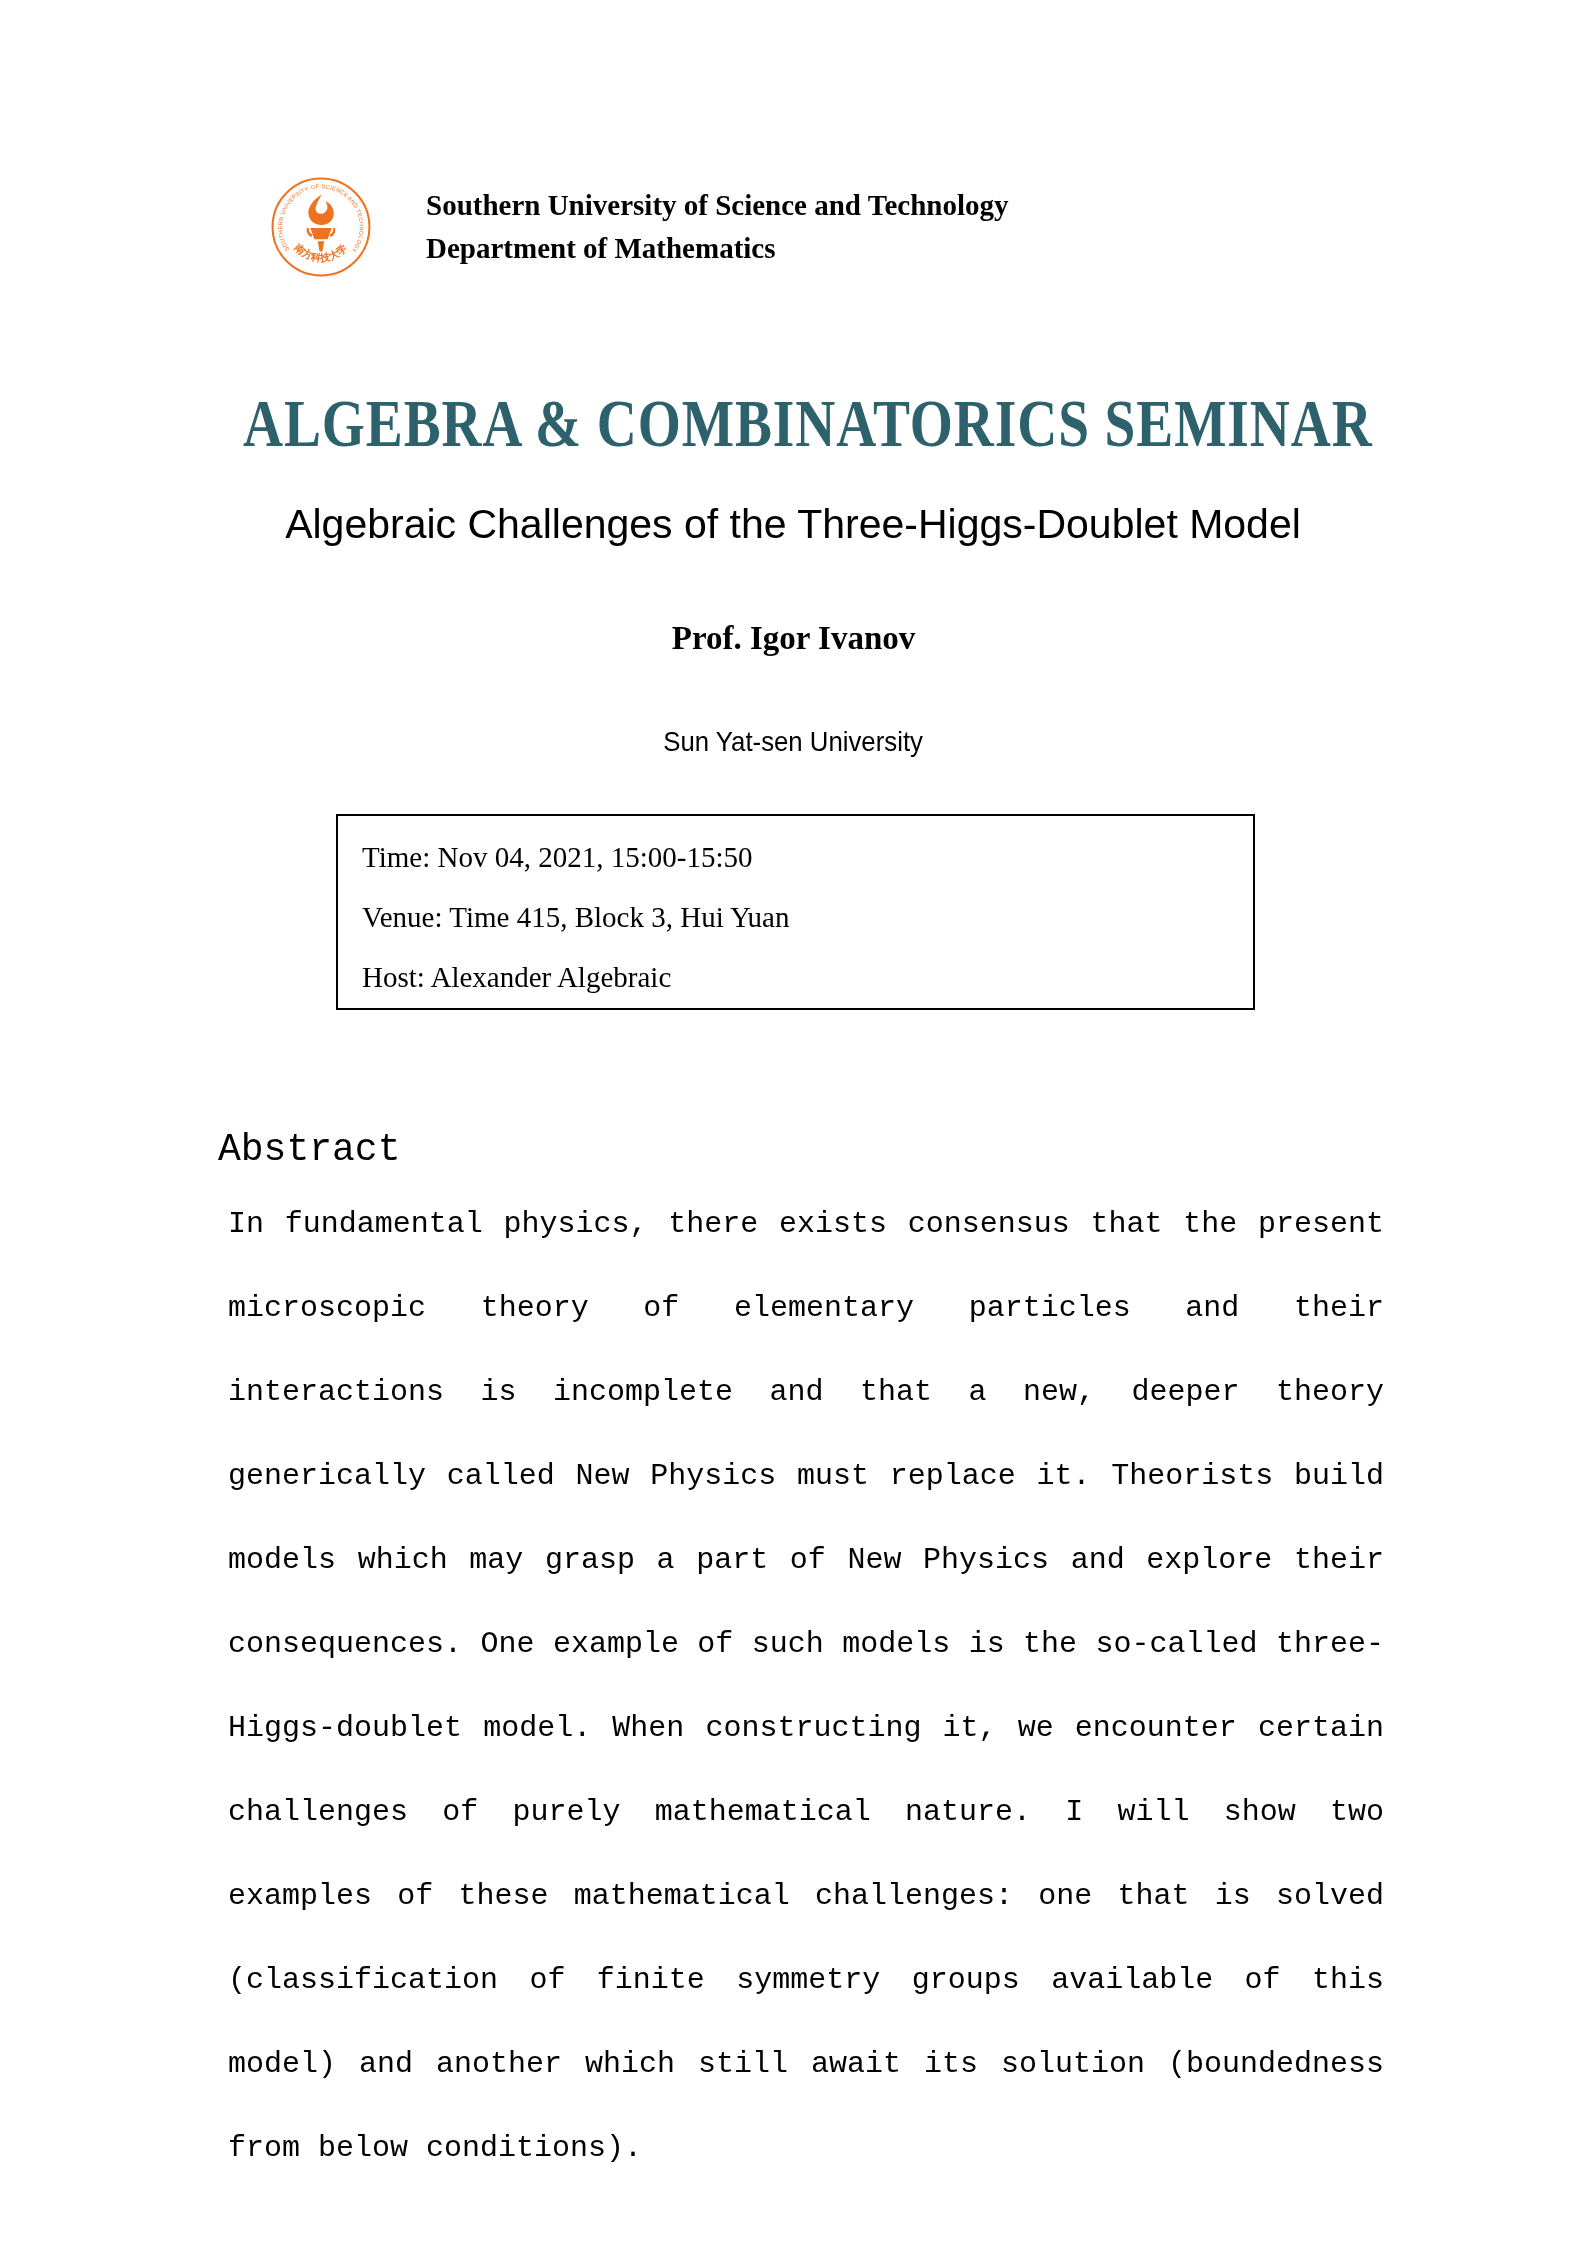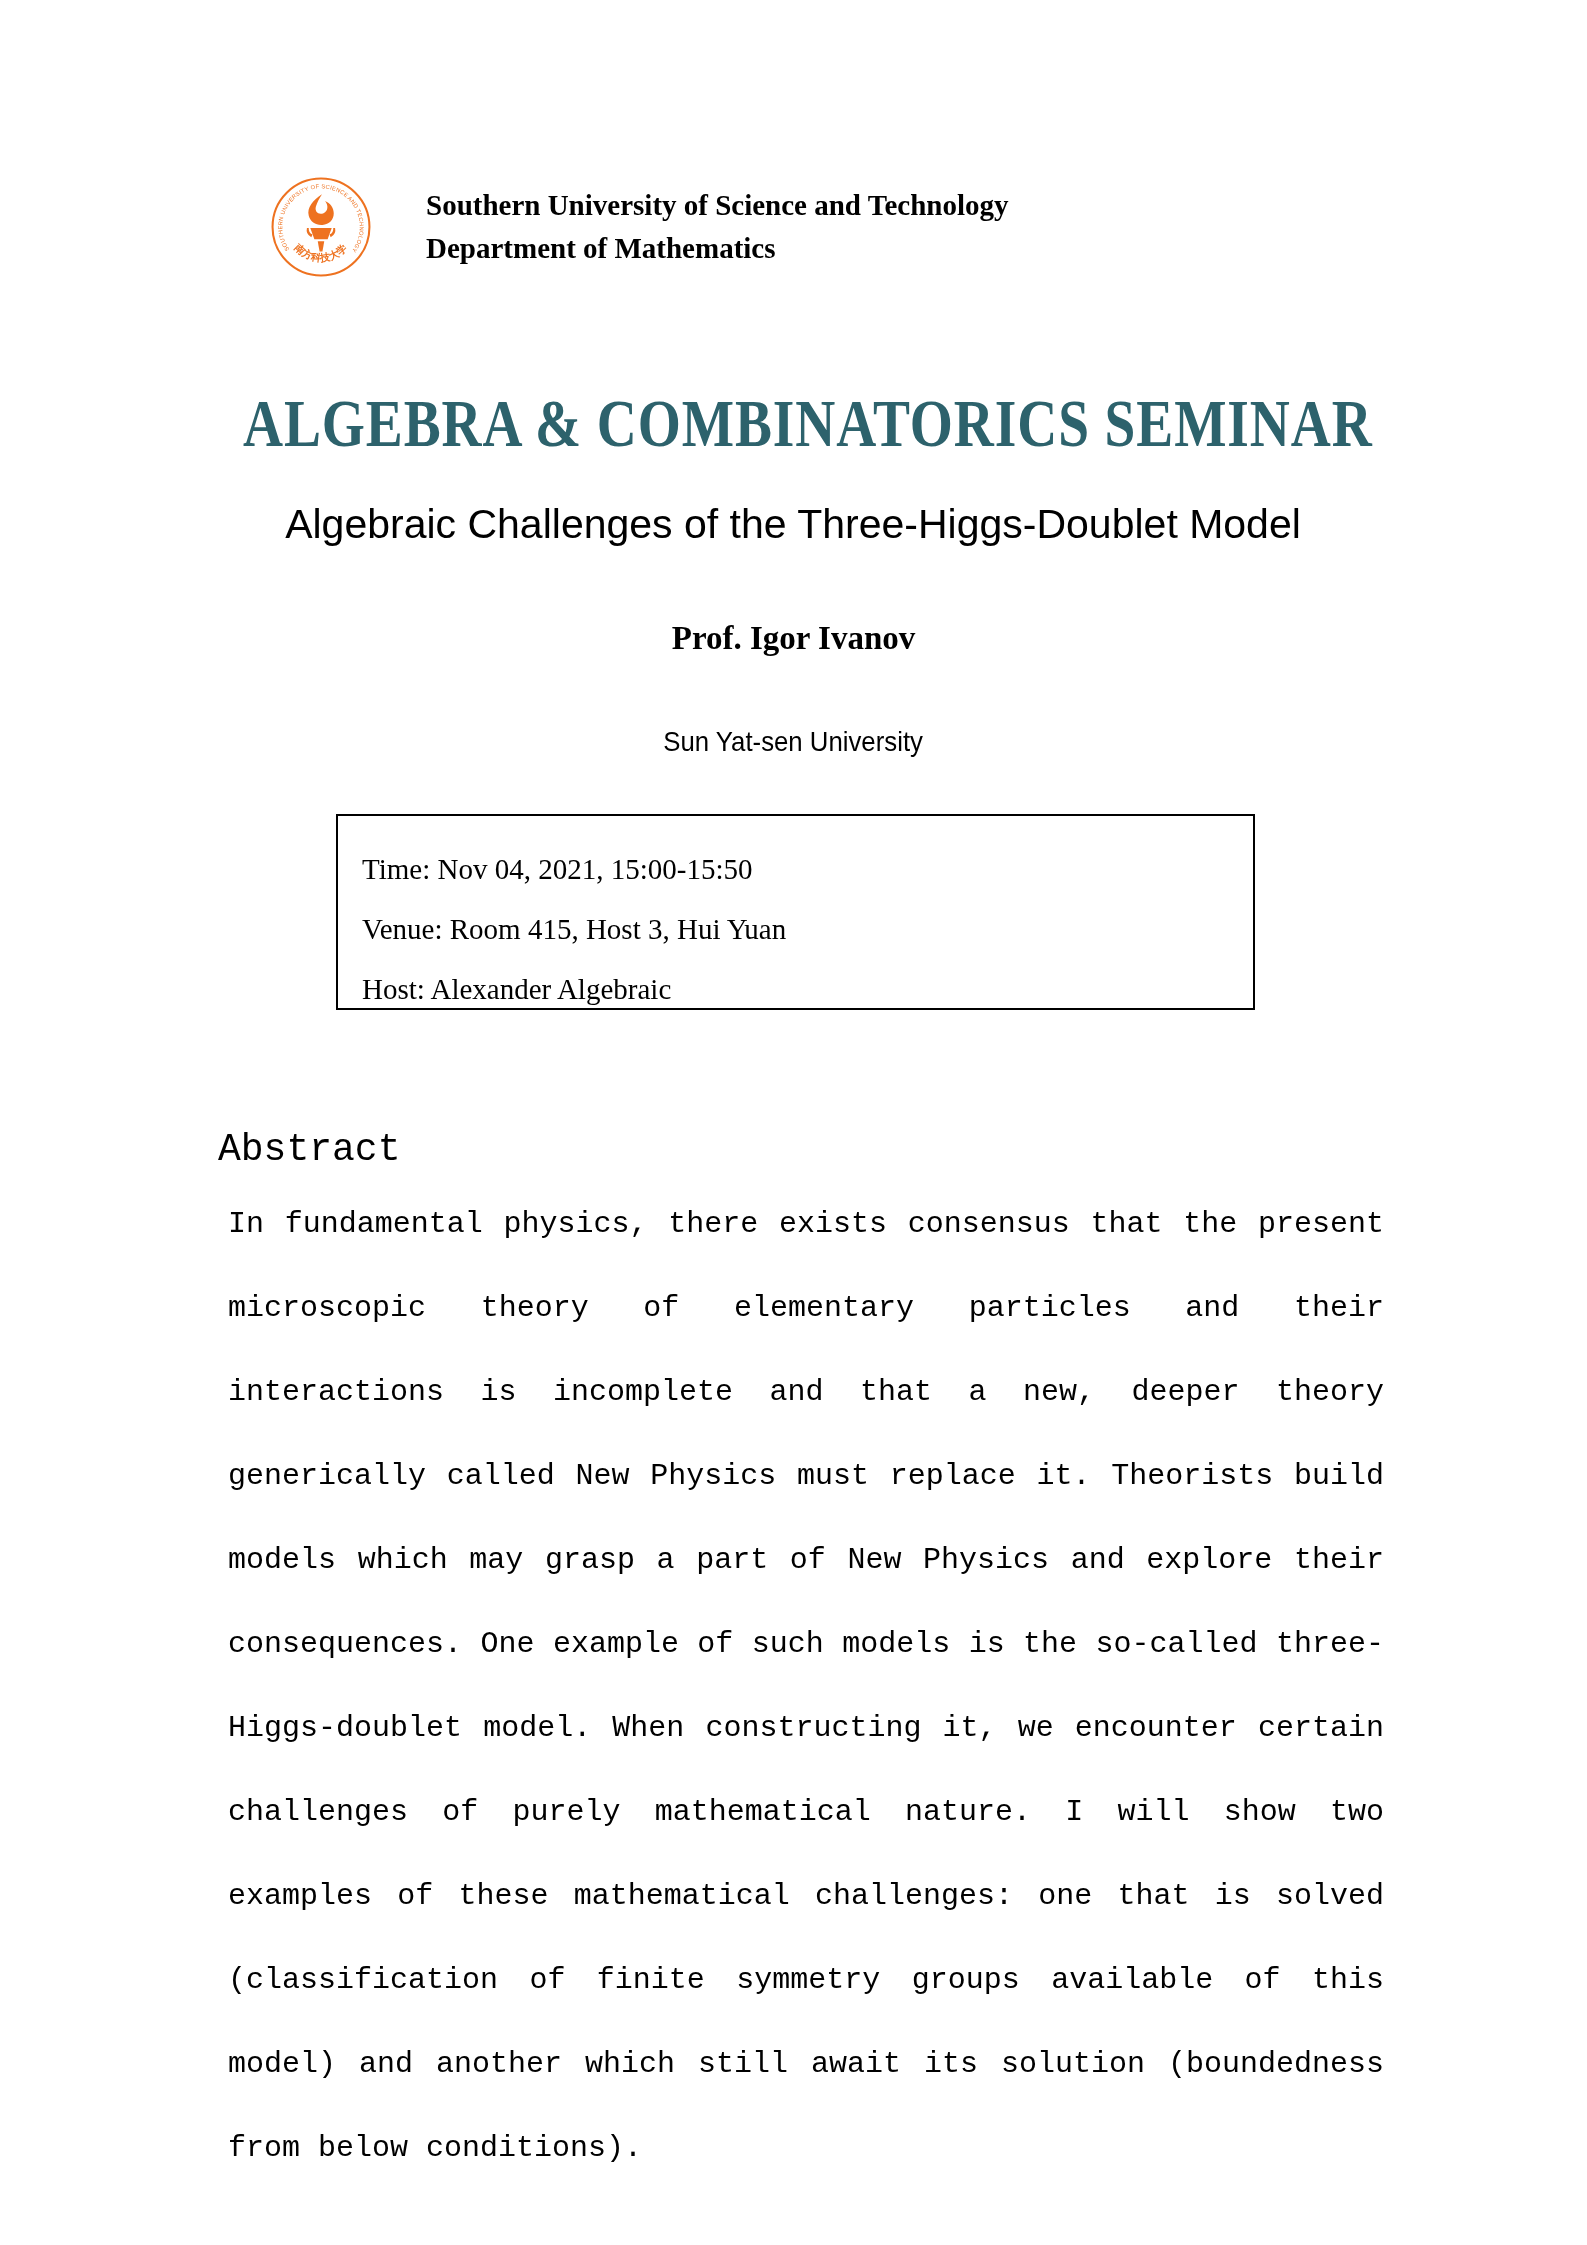--- a/index.html
+++ b/index.html
@@ -68,21 +68,21 @@
     transform:scaleX(0.92);
     transform-origin:center;
   }
 
   
   .details-box {
     position:absolute; left:336px; top:814px;
     width:919px; height:196px;
     border:2px solid #000;
     box-sizing:border-box;
-    padding:23px 20px 0 24px;
+    padding:11px 20px 0 24px;
     font-family:"Liberation Serif", serif;
     font-size:29px;
   }
   .detail-row { line-height:60px; white-space:nowrap; }
 
   
   .abstract-heading {
     position:absolute; left:218px; top:1128px;
     font-family:Liberation Mono, monospace;
     font-size:38px;
@@ -141,21 +141,21 @@
     <span class="narrow">Sun Yat-sen University</span>
   </div>
 
   <div class="details-box">
     <div class="detail-row">
       <span>Time:</span>
       <span>Nov 04, 2021, 15:00-15:50</span>
     </div>
     <div class="detail-row">
       <span>Venue:</span>
-      <span>Room 415, Host 3, Hui Yuan</span>
+      <span>Time 415, Block 3, Hui Yuan</span>
     </div>
     <div class="detail-row">
       <span>Host:</span>
       <span>Alexander Algebraic</span>
     </div>
   </div>
 
   <div class="abstract-heading">Abstract</div>
   <p class="abstract-body" style="margin:0;">In fundamental physics, there exists consensus that the present microscopic theory of elementary particles and their interactions is incomplete and that a new, deeper theory generically called New Physics must replace it. Theorists build models which may grasp a part of New Physics and explore their consequences. One example of such models is the so-called three-Higgs-doublet model. When constructing it, we encounter certain challenges of purely mathematical nature. I will show two examples of these mathematical challenges: one that is solved (classification of finite symmetry groups available of this model) and another which still await its solution (boundedness from below conditions).</p>
 

